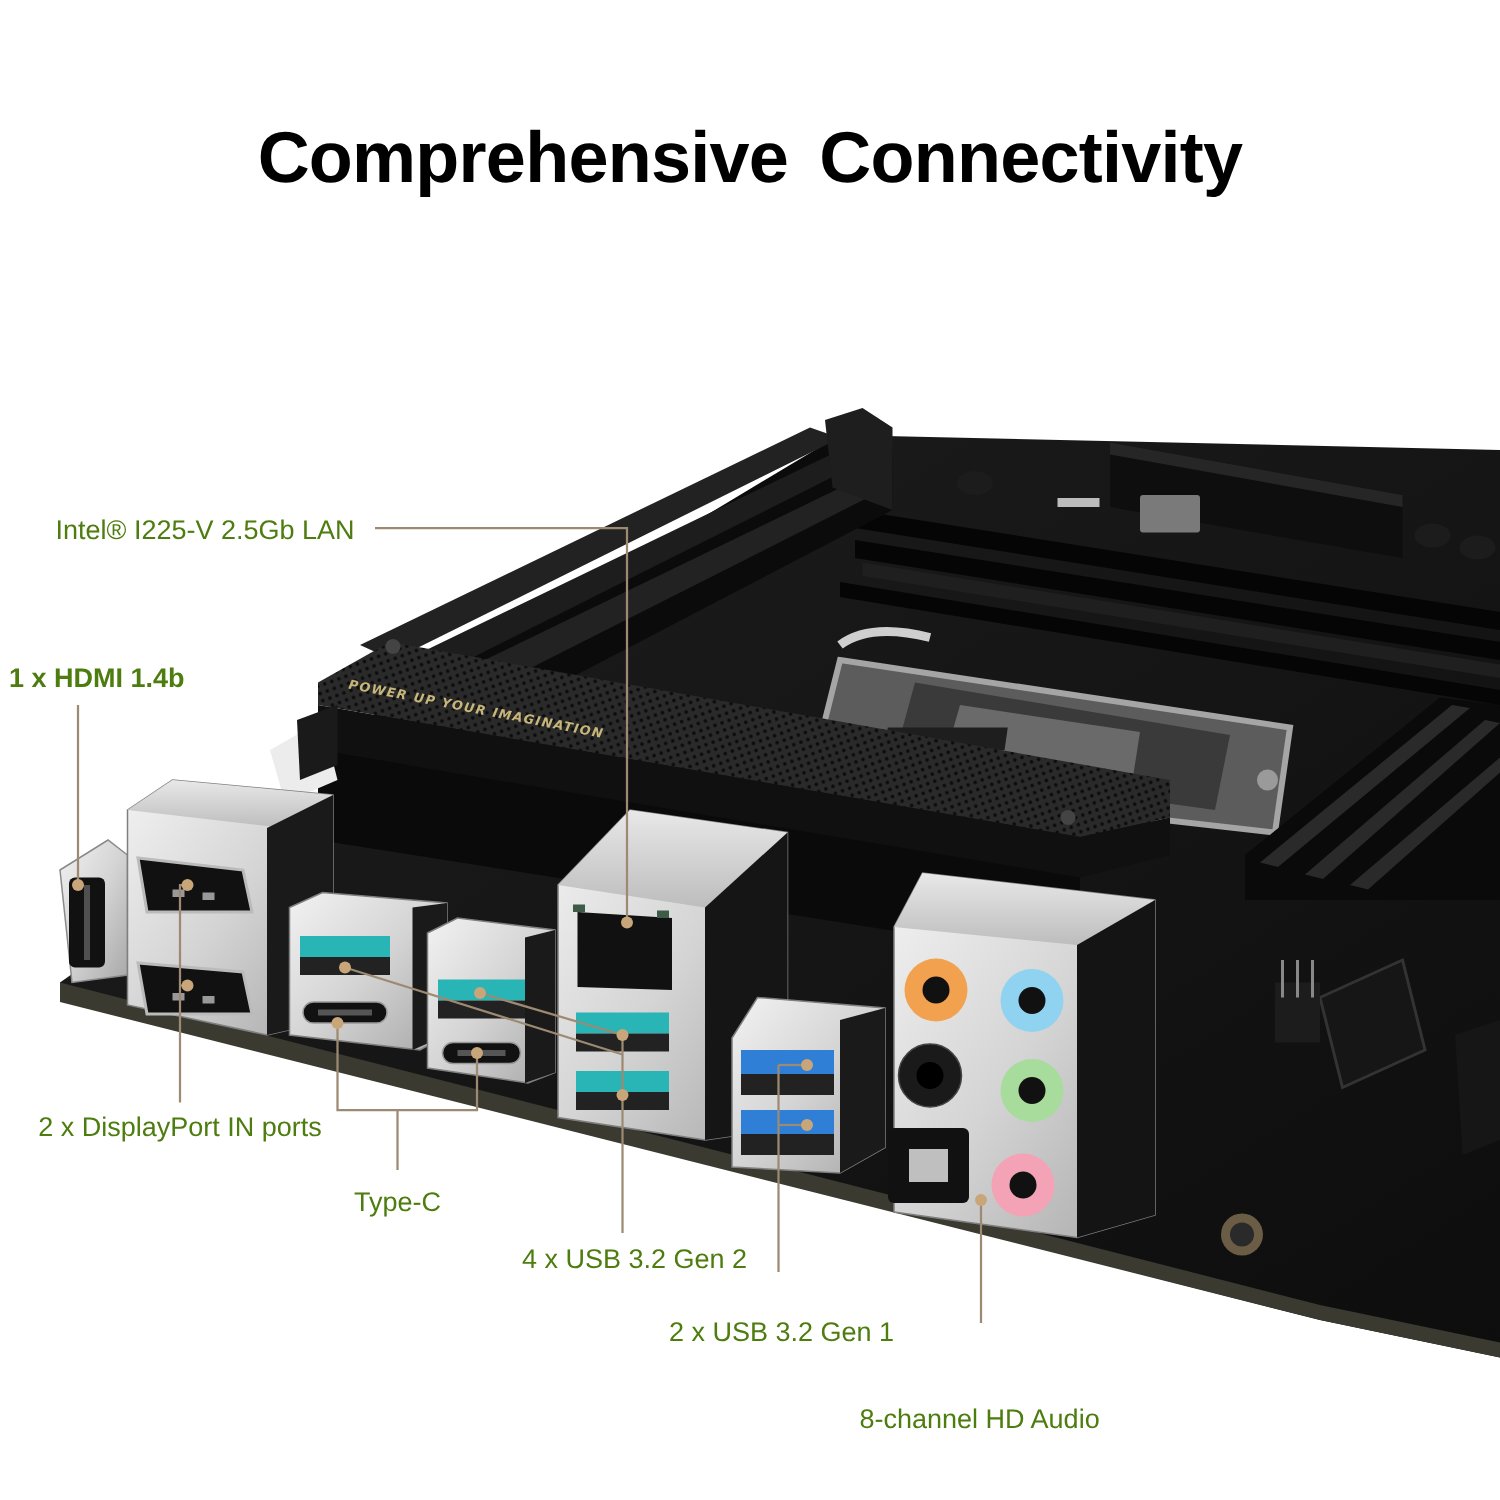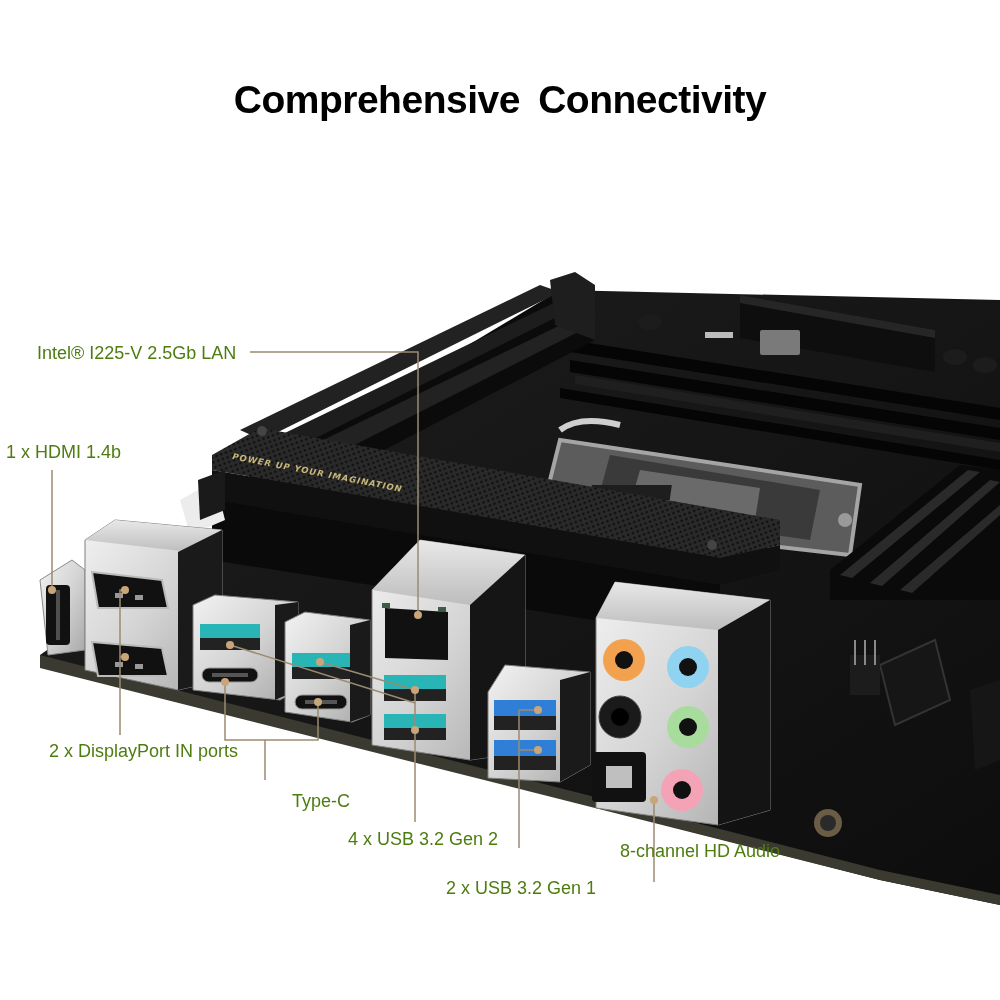--- a/index.html
+++ b/index.html
@@ -1,27 +1,27 @@
 <!DOCTYPE html>
 <html><head>
   <meta charset="utf-8">
   <style>
     html, body { margin: 0; padding: 0; background: #ffffff; }
     body { width: 1000px; height: 1000px; position: relative; overflow: hidden; font-family: "Liberation Sans", sans-serif; }
     .title {
       position: absolute; left: 0; top: 78px; width: 1000px; text-align: center;
-      font-family: "Liberation Sans", sans-serif; font-weight: bold; font-size: 39px;
+      font-family: "Liberation Sans", sans-serif; font-weight: bold; font-size: 48px;
       color: #000; letter-spacing: -0.5px; word-spacing: 8px;
     }
     .scene { position: absolute; left: 0; top: 0; width: 1000px; height: 1000px; }
     .label {
       position: absolute; font-family: "Liberation Sans", sans-serif; font-size: 18px;
       color: #4d7c0f; line-height: 22px; white-space: nowrap;
     }
-    .label.center { text-align: right; }
+    .label.center { text-align: center; }
     sup.tm { font-size: 10px; vertical-align: 7px; }
   </style>
 </head>
 <body>
 
 <div class="title">Comprehensive Connectivity</div>
 
 <svg class="scene" viewBox="0 0 1000 1000" xmlns="http://www.w3.org/2000/svg">
   <defs>
     <pattern id="mesh" width="5" height="5" patternUnits="userSpaceOnUse" patternTransform="rotate(-20)">
@@ -213,25 +213,25 @@
     <circle cx="320" cy="662" r="4"></circle>
     <circle cx="415" cy="690" r="4"></circle>
     <circle cx="415" cy="730" r="4"></circle>
     <circle cx="538" cy="710" r="4"></circle>
     <circle cx="538" cy="750" r="4"></circle>
     <circle cx="654" cy="800" r="4"></circle>
   </g>
 </svg>
 
 <div class="label" style="left:37px; top:342px;">Intel® I225-V 2.5Gb LAN</div>
-<div class="label" style="left:6px; top:441px;">1 x HDMI 1.4b</div>
+<div class="label" style="left:6px; top:441px;font-weight:bold;">1 x HDMI 1.4b</div>
 
 <div class="label center" style="left:2px; top:740px; width:236px;">
   <div>2 x DisplayPort IN ports</div>
 </div>
 
 <div class="label center" style="left:180px; top:790px; width:170px;">
   <div>Type-C</div>
 </div>
 
 <div class="label" style="left:348px; top:828px;">4 x USB 3.2 Gen 2</div>
 <div class="label" style="left:446px; top:877px;">2 x USB 3.2 Gen 1</div>
-<div class="label" style="left:573px; top:840px;margin-left:47px;">8-channel HD Audio</div>
+<div class="label" style="left:573px; top:935px;">8-channel HD Audio</div>
 
 </body></html>

